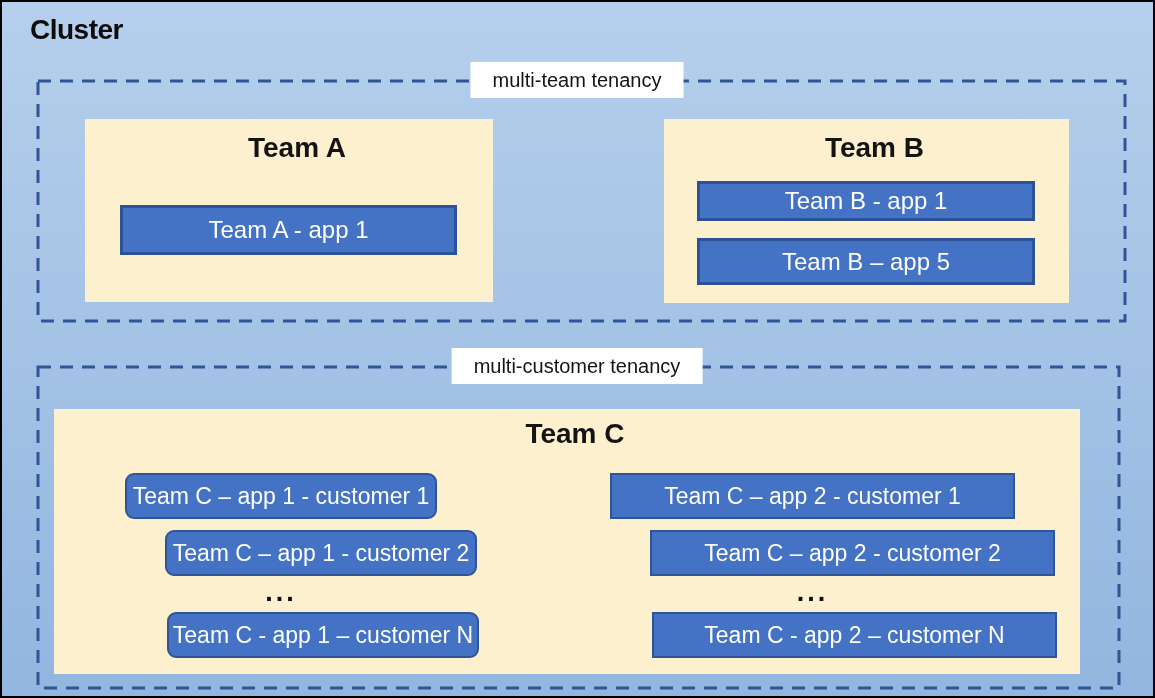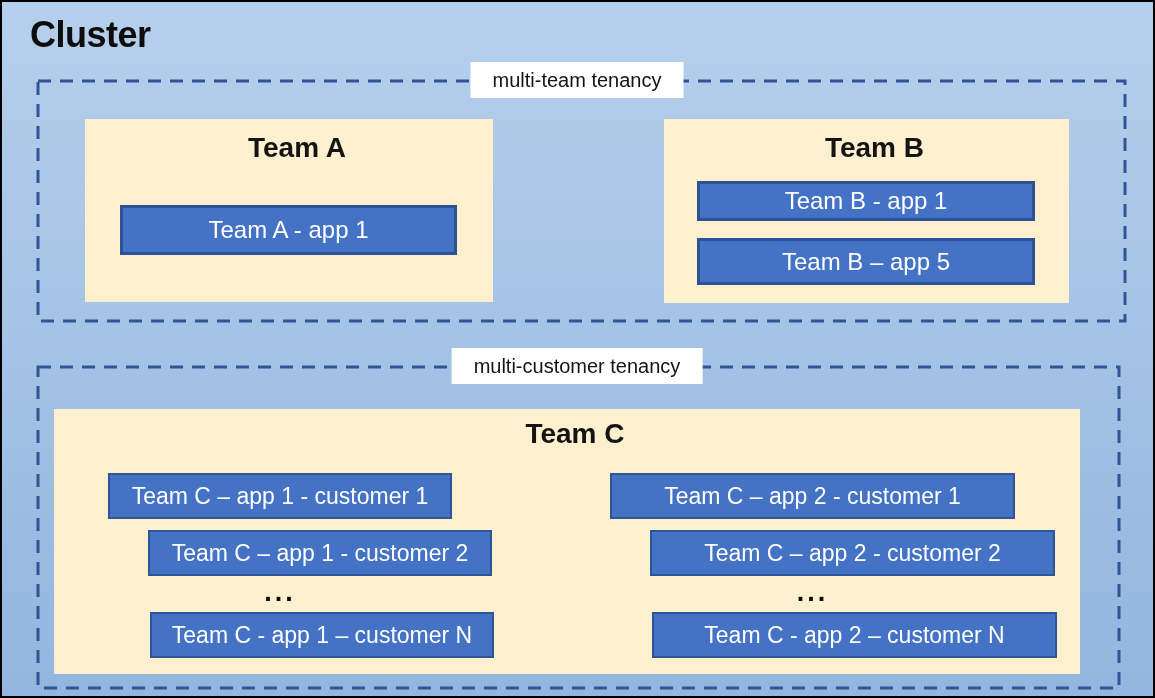--- a/index.html
+++ b/index.html
@@ -7,21 +7,21 @@
 
   .canvas{
     position:relative;width:1155px;height:698px;
     border:2px solid #000;
     background:linear-gradient(180deg,#b6cfec 0%,#a3c2e5 52%,#92b6df 100%);
     overflow:hidden;
   }
 
   .cluster-title{
     position:absolute;left:28px;top:12px;
-    font-size:36px;font-weight:bold;color:#0d0d0d;letter-spacing:-0.5px;
+    font-size:28px;font-weight:bold;color:#0d0d0d;letter-spacing:-0.5px;
   }
 
   .dash-layer{position:absolute;left:0;top:0;pointer-events:none;}
   .dash-rect{fill:none;stroke:#2F5596;stroke-width:3;}
 
   .chip{
     position:absolute;transform:translateX(-50%);
     background:#ffffff;color:#141414;
     font-size:20px;line-height:20px;
     padding:8px 22px;white-space:nowrap;
@@ -52,21 +52,21 @@
   .app-a1{left:35px;top:86px;width:337px;height:50px;}
   .app-b1{left:33px;top:62px;width:338px;height:40px;}
   .app-b2{left:33px;top:119px;width:338px;height:47px;}
 
   .row{
     position:absolute;display:flex;align-items:center;justify-content:center;
     background:#4472C4;color:#ffffff;
     border:2px solid #2F5597;
     font-size:23px;white-space:nowrap;height:46px;
   }
-  .col1{left:54px;width:344px;}
+  .col1{left:71px;width:312px;border-radius:9px;}
   .col2{left:556px;width:405px;}
   .r1{top:64px;}
   .r2{top:121px;margin-left:40px;}
   .rN{top:203px;margin-left:42px;}
 
   .dots{
     position:absolute;top:165px;height:36px;
     display:flex;align-items:center;justify-content:center;
     font-size:27px;font-weight:bold;color:#0d0d0d;
     letter-spacing:3px;line-height:10px;

